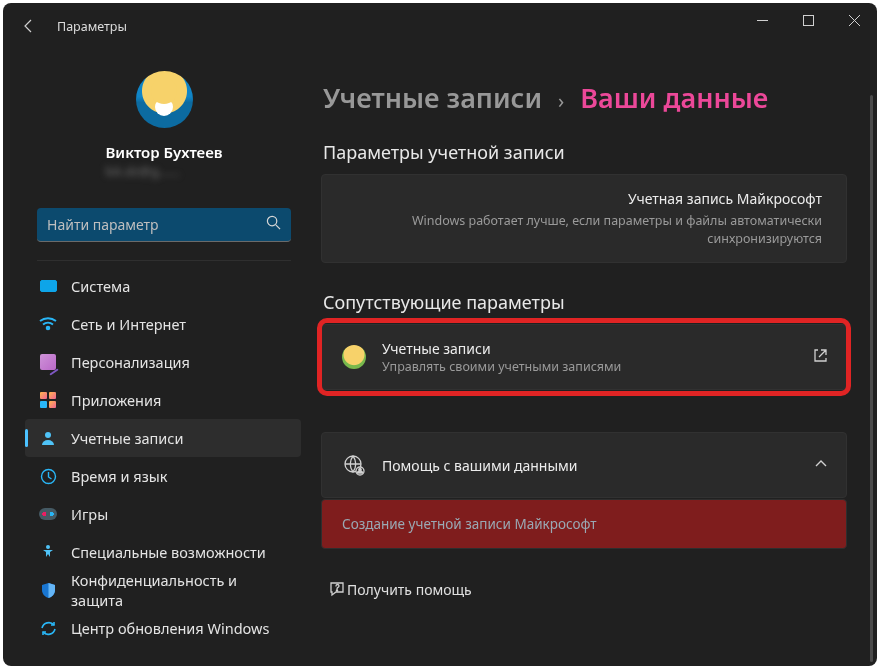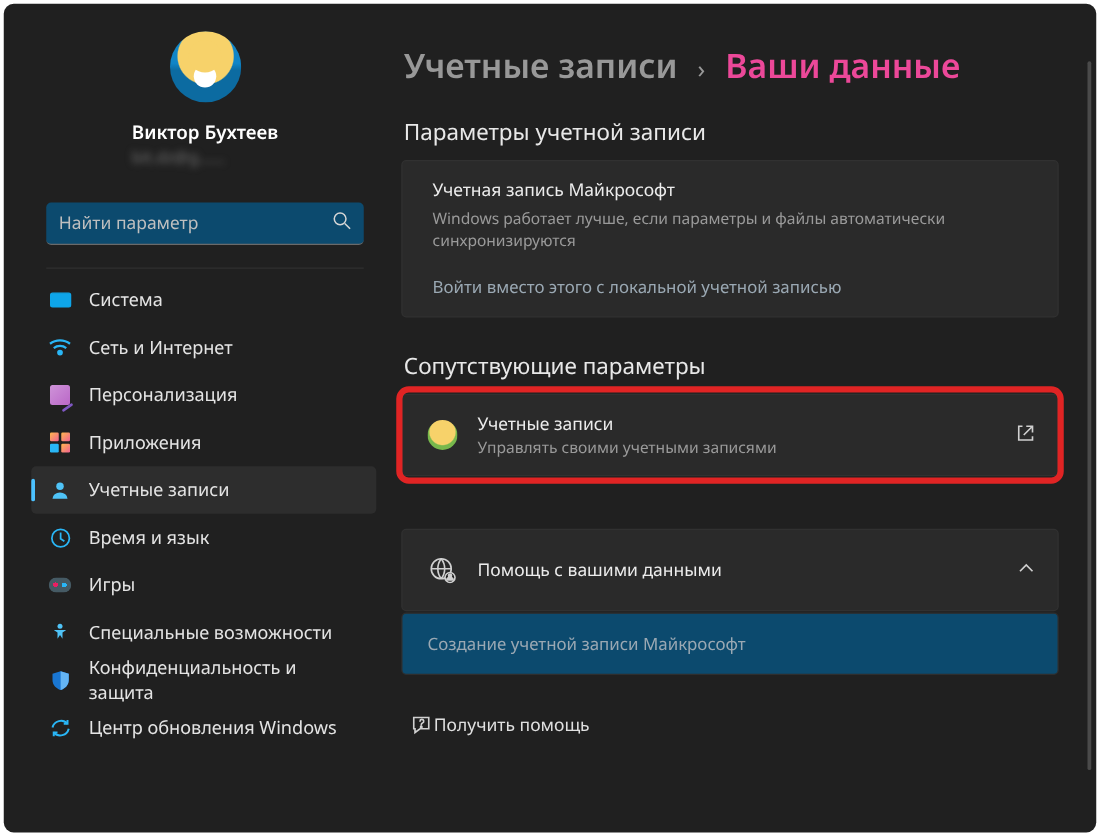--- a/index.html
+++ b/index.html
@@ -130,20 +130,21 @@
   .section-h {
     font-size: 18px; color: #e8e8e8;
     padding-left: 6px; margin: 4px 0 10px;
   }
   .card {
     background: #2a2a2a;
     border: 1px solid #313131;
     border-radius: 4px;
     padding: 14px 24px;
     margin: 0 18px 27px 4px;
+    text-align: right;
   }
   .card-title { font-size: 14px; color: #ececec; margin-bottom: 4px; }
   .card-sub { font-size: 12.5px; color: #9a9a9a; line-height: 1.45; }
   .card-link { font-size: 13.5px; color: #9aa8b3; margin-top: 18px; display: inline-block; cursor: pointer; }
   .row-card {
     display: flex; align-items: center; gap: 14px;
     background: #2a2a2a;
     border: 1px solid #313131;
     border-radius: 4px;
     height: 66px;
@@ -168,21 +169,21 @@
     border: 5px solid #e02424;
     border-radius: 10px;
     pointer-events:none;
   }
   .highlight .row-card { margin: 0; }
   .small-avatar{
     width:24px;height:24px;border-radius:50%;
     background:radial-gradient(circle at 50% 40%,#f7d26a 0 10px,transparent 11px),#78b84c;
   }
   .sub-row {
-    background: #0c4a6e;
+    background: #7f1d1d;
     border: 1px solid #2e2e2e;
     border-radius: 4px;
     height: 50px;
     margin: 1px 18px 24px 4px;
     display: flex; align-items: center;
     padding: 0 20px;
     font-size: 13.5px; color: #9aa8b3;
     cursor: pointer;
   }
   .help-row {
@@ -201,20 +202,45 @@
   .ic-apps span:nth-child(3){background:#29b6f6;}
   .ic-pers { width:16px;height:16px;border-radius:2px;background:linear-gradient(135deg,#ce93d8,#ba68c8);position:relative;}
   .ic-pers::after{content:"";position:absolute;right:-3px;bottom:-3px;width:10px;height:2px;background:#7e57c2;transform:rotate(-35deg);border-radius:2px;}
   .ic-game{width:18px;height:12px;border-radius:6px;background:radial-gradient(circle at 30% 50%,#e91e63 2px,transparent 2px),radial-gradient(circle at 70% 50%,#29b6f6 2px,transparent 2px),#455a64;}
 </style>
 </head>
 <body>
 
 <div class="window">
 
+  <div class="titlebar">
+    <div class="back-btn">
+      <svg width="16" height="16" viewBox="0 0 16 16" fill="none" stroke="currentColor" stroke-width="1.2">
+          <path d="M10 2 4 8l6 6"></path>
+        </svg>
+    </div>
+    <div class="title-text">Параметры</div>
+    <div class="window-controls">
+      <div class="win-ctl">
+        <svg width="11" height="11" viewBox="0 0 11 11">
+            <path d="M0 5.5h11" stroke="currentColor" stroke-width="1"></path>
+          </svg>
+      </div>
+      <div class="win-ctl">
+        <svg width="11" height="11" viewBox="0 0 11 11">
+            <rect x="0.5" y="0.5" width="10" height="10" fill="none" stroke="currentColor" stroke-width="1"></rect>
+          </svg>
+      </div>
+      <div class="win-ctl">
+        <svg width="11" height="11" viewBox="0 0 11 11" stroke="currentColor" stroke-width="1">
+            <path d="M0 0l11 11M11 0L0 11"></path>
+          </svg>
+      </div>
+    </div>
+  </div>
 
   <div class="columns">
 
     <aside class="sidebar">
       <div class="user-block">
         <div class="avatar"></div>
         <div class="user-info">
           <div class="name">Виктор Бухтеев</div>
           <div class="email">bit.dz@g......</div>
         </div>
@@ -328,21 +354,20 @@
         <span class="bc-item parent">Учетные записи</span>
         <span class="bc-sep">›</span>
         <span class="bc-item">Ваши данные</span>
       </div>
 
       <div class="section-h">Параметры учетной записи</div>
 
       <div class="card">
         <div class="card-title">Учетная запись Майкрософт</div>
         <div class="card-sub">Windows работает лучше, если параметры и файлы автоматически синхронизируются</div>
-        <span class="card-link">Войти вместо этого с локальной учетной записью</span>
       </div>
 
       <div class="section-h" style="margin-top:16px">Сопутствующие параметры</div>
 
       <div class="highlight">
         <div class="row-card">
           <span class="ico">
               <span class="small-avatar"></span>
             </span>
           <div class="txt">

